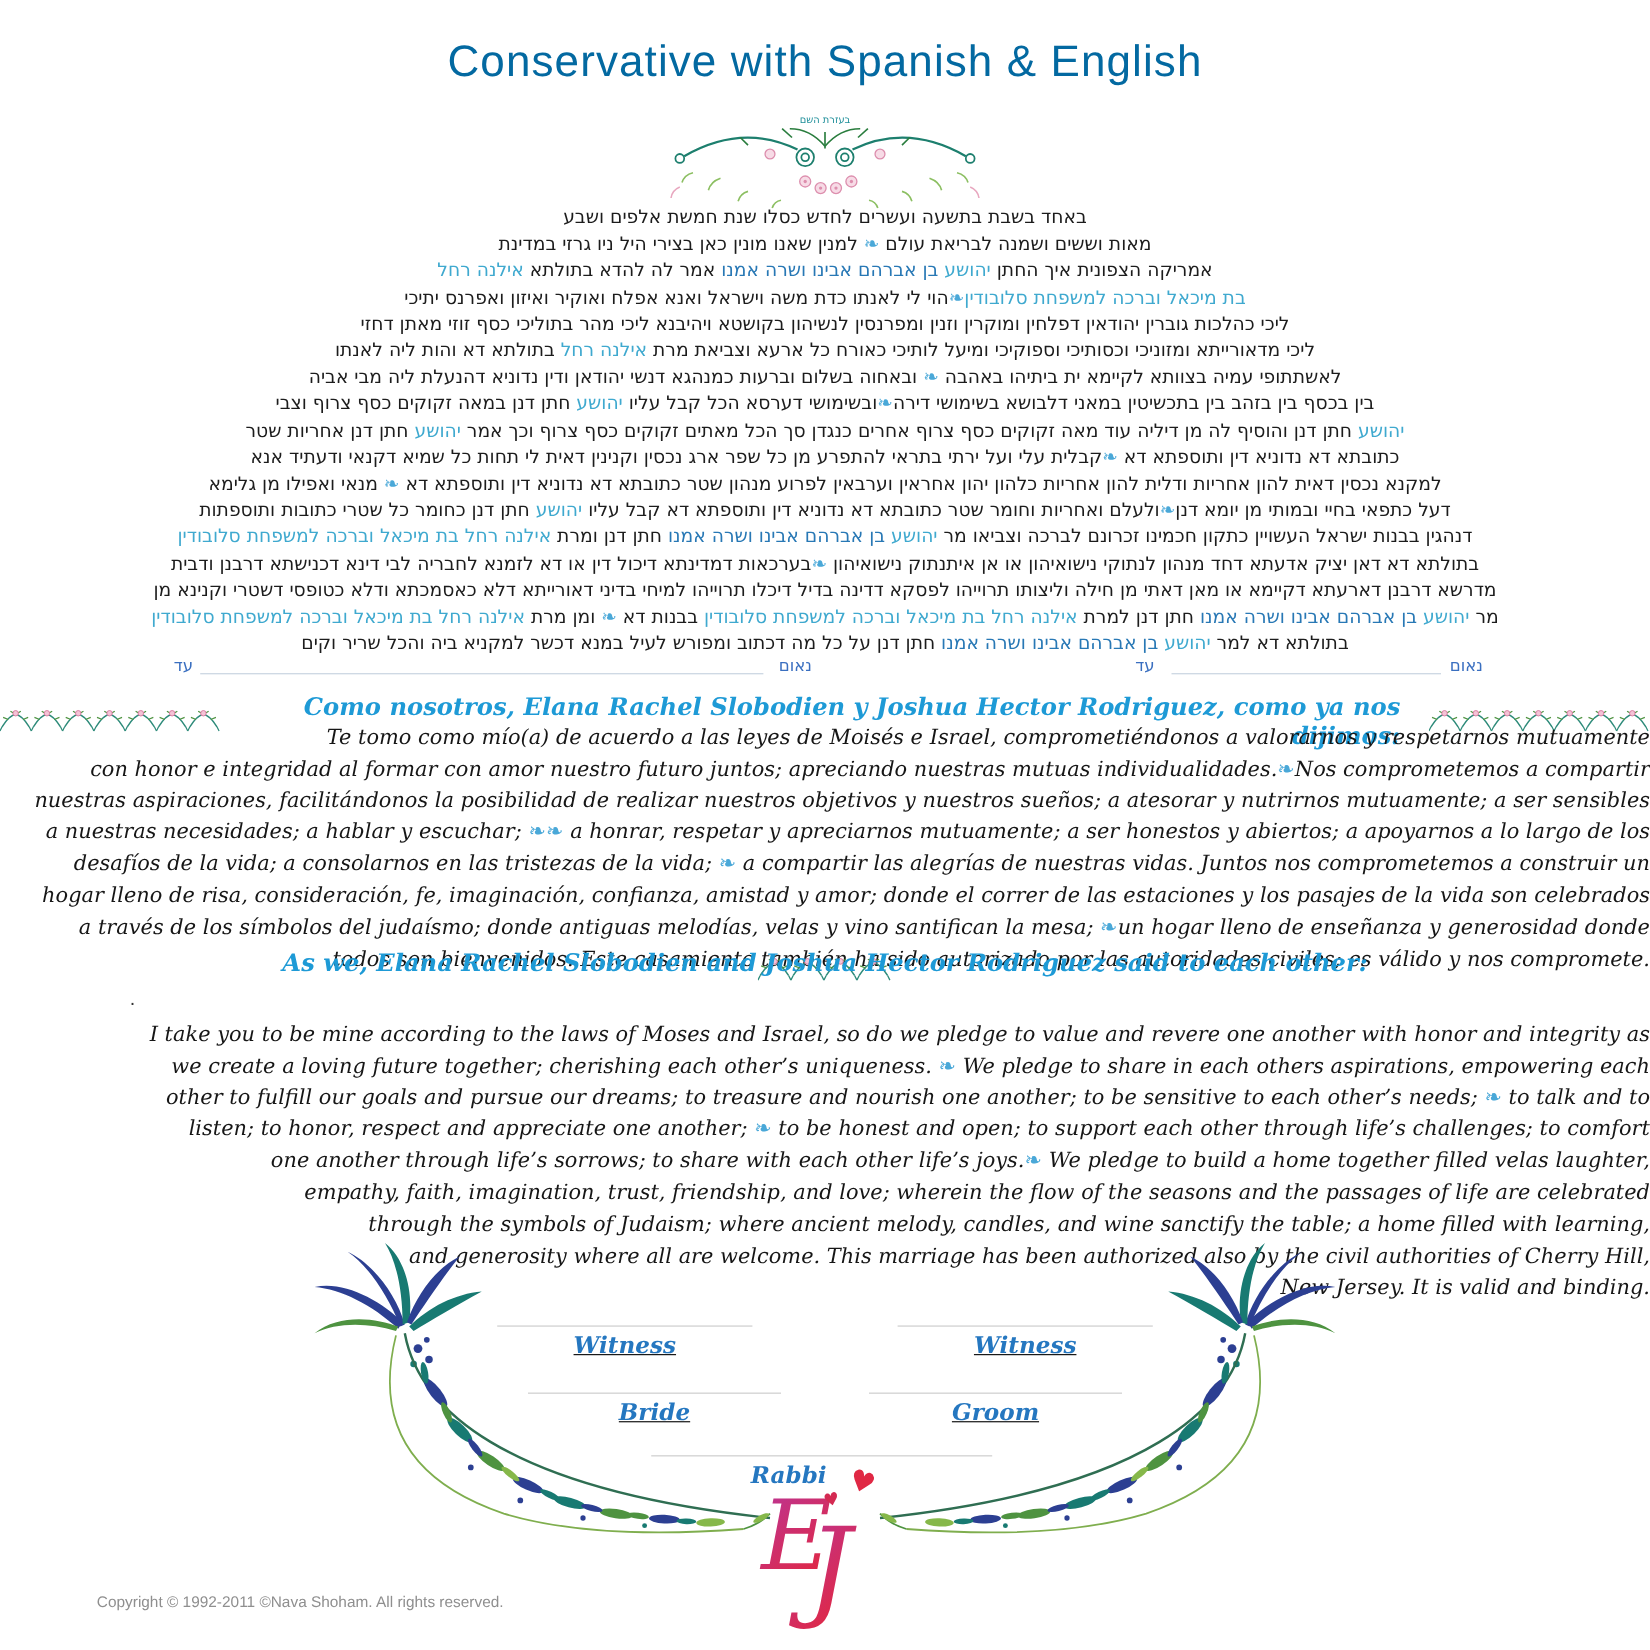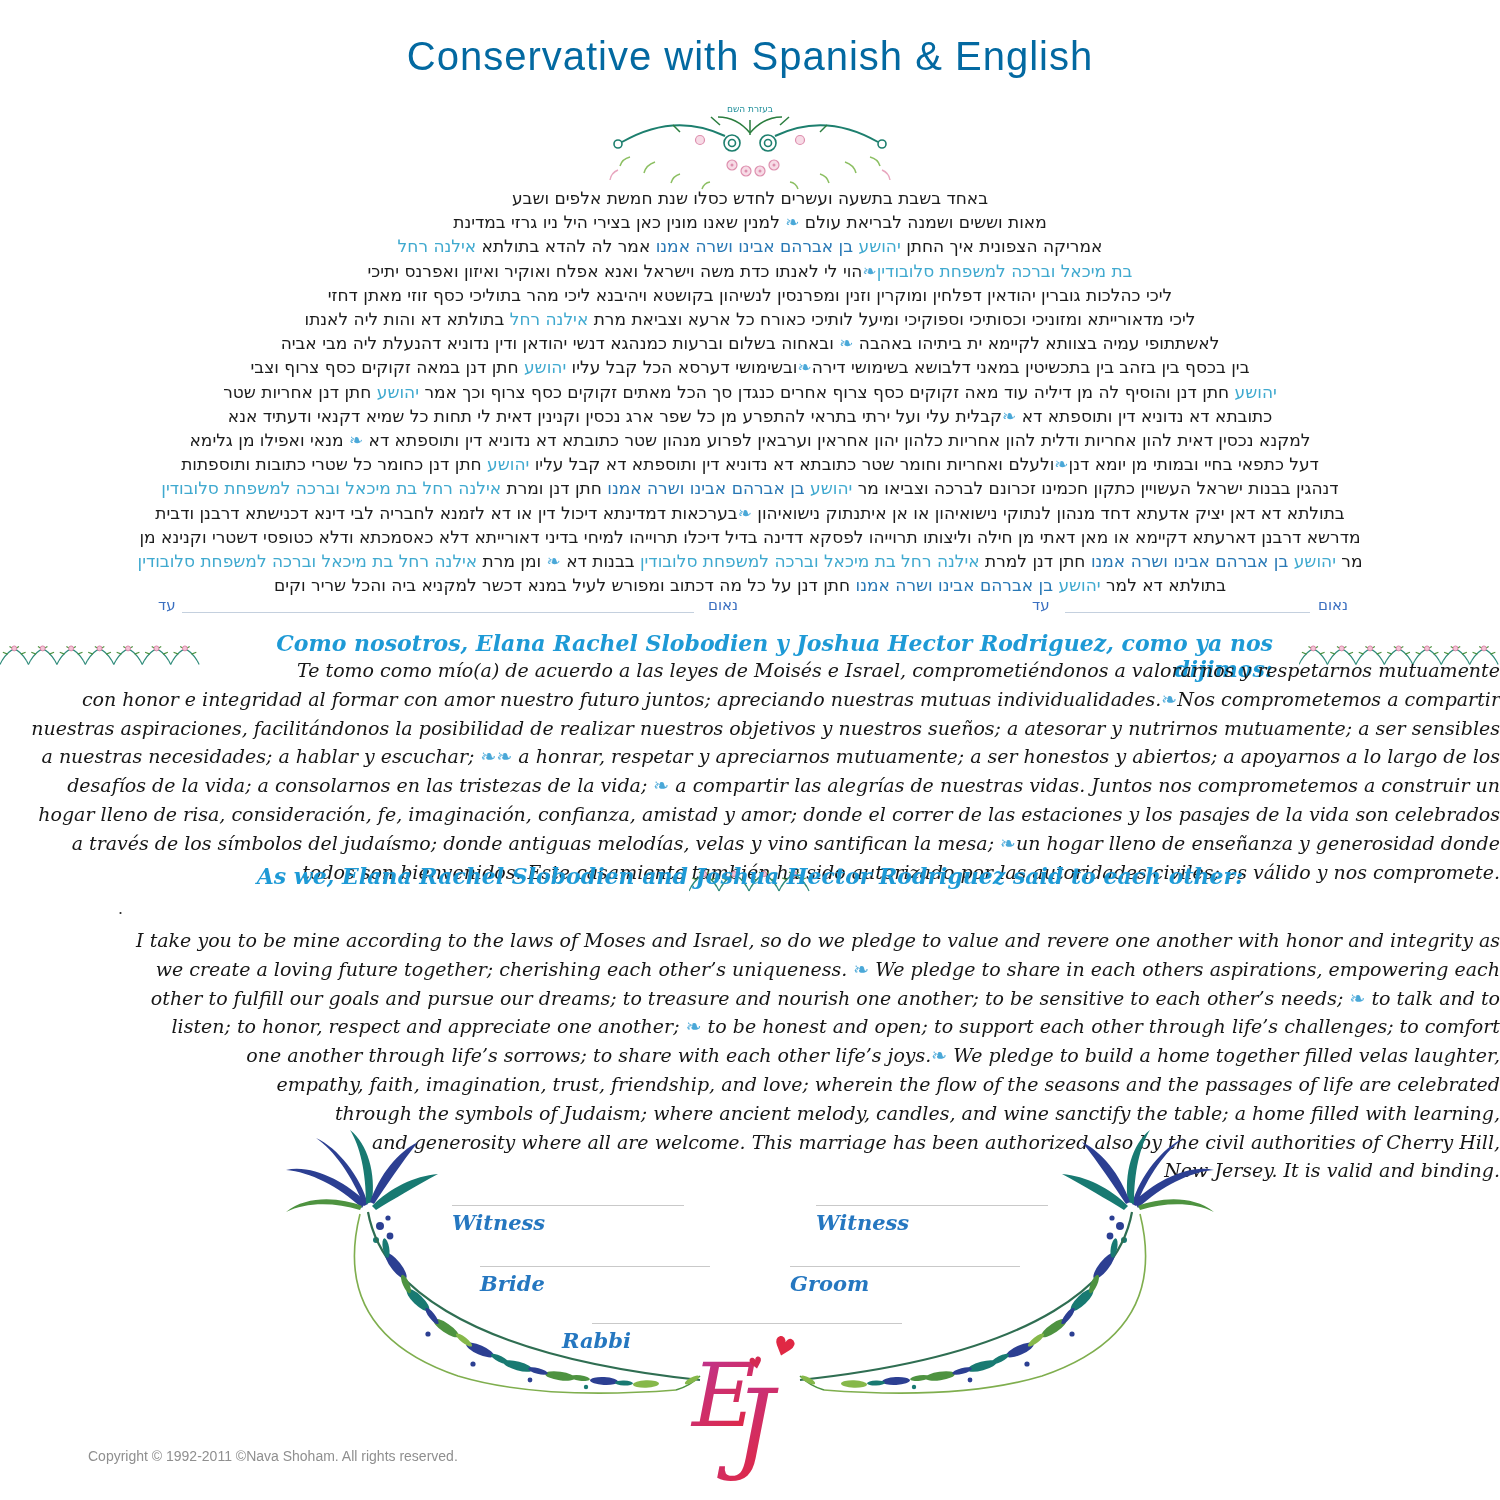--- a/index.html
+++ b/index.html
@@ -20,21 +20,21 @@
   
   .sp-body,.en-body{position:absolute;left:0;width:100%;text-align:right;
        font-family:"DejaVu Serif",serif;font-style:italic;font-size:19px;line-height:28.8px;color:#161616;}
   .sp-body{top:656px;}
   .en-body{top:926px;}
   .headrow{position:absolute;left:0;width:100%;display:flex;justify-content:center;align-items:center;gap:26px;text-align:right;}
   .headrow svg{position:static;}
   .hblue{font-family:"DejaVu Serif",serif;font-style:italic;font-weight:bold;font-size:22px;color:#1e9ad6;}
   .stray{position:absolute;left:118px;top:898px;font-size:18px;color:#333;}
   
-  .sigblock{position:absolute;border-top:1.2px solid #c9c9c9;text-align:left;padding-top:4px;}
+  .sigblock{position:absolute;border-top:1.2px solid #c9c9c9;text-align:center;padding-top:4px;text-decoration:underline;}
   .sigblock .lbl{font-family:"DejaVu Serif",serif;font-style:italic;font-weight:bold;
                  font-size:21px;color:#2577c0;}
   .rabbi-shift{display:inline-block;transform:translateX(-30px);}
   .decor{position:absolute;}
   .copyright{position:absolute;left:88px;top:1448px;font-size:14px;color:#8f8f8f;}
 </style>
 </head>
 <body>
 
 <div class="canvas">

